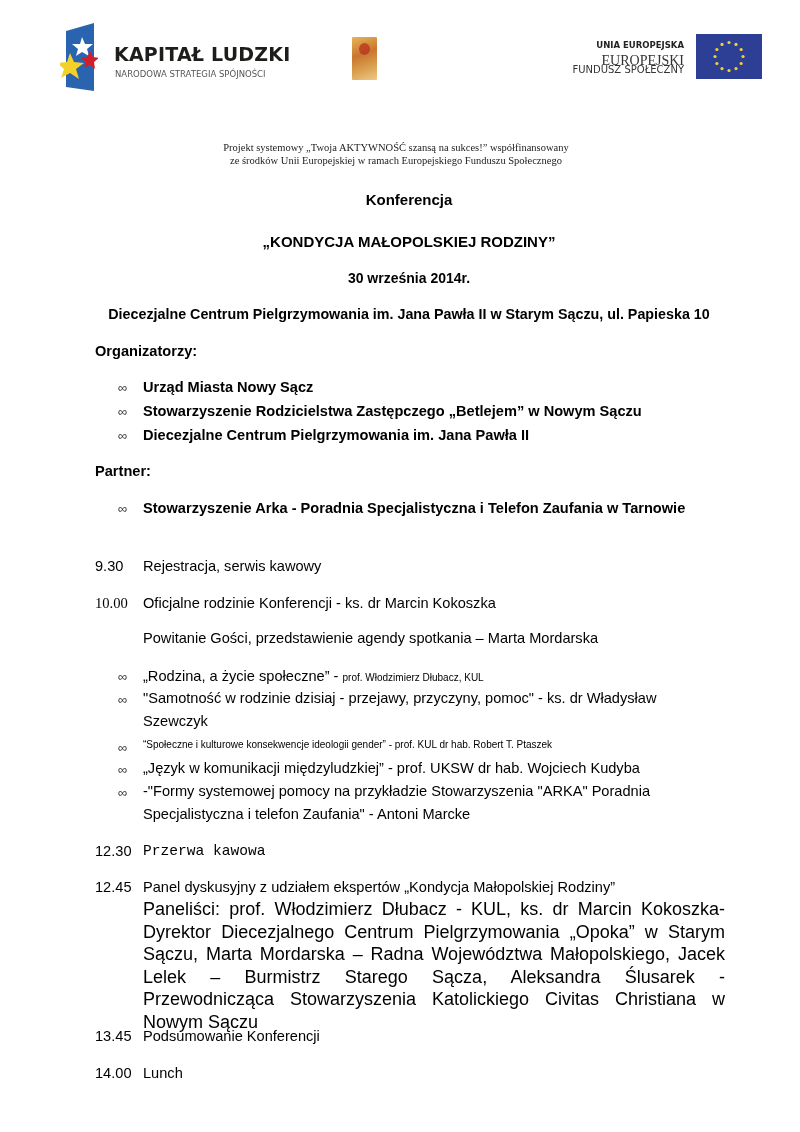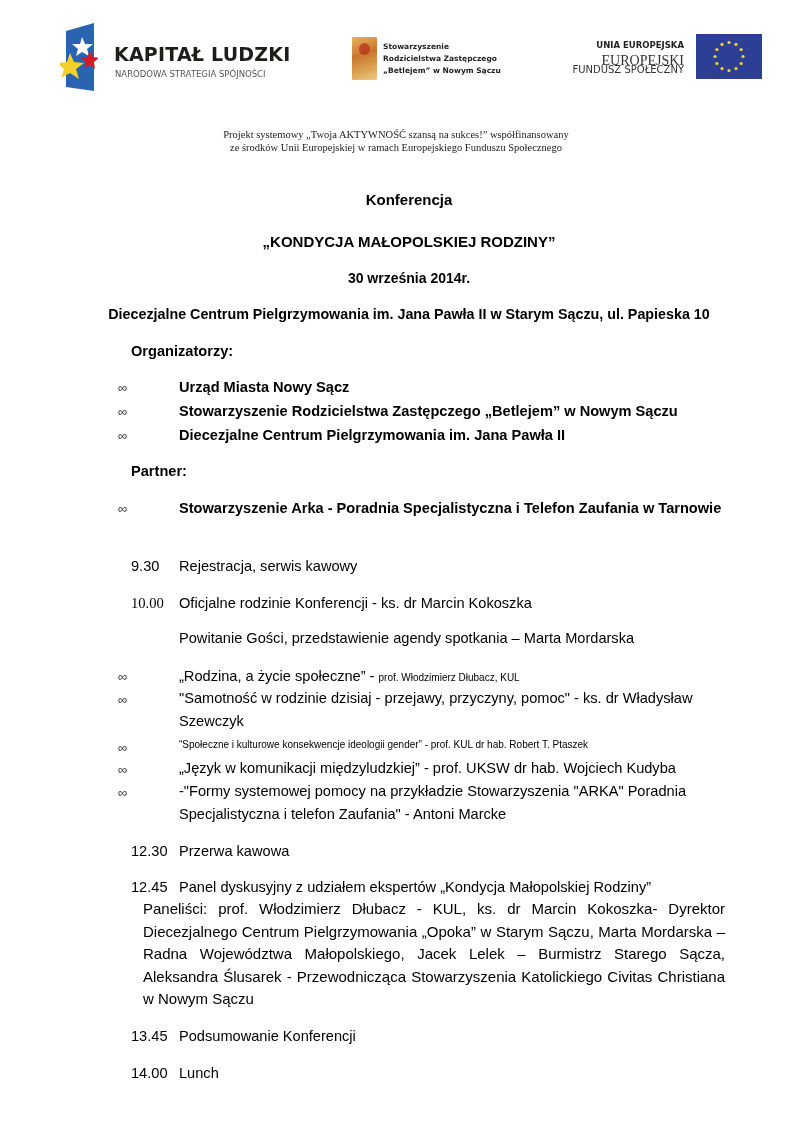--- a/index.html
+++ b/index.html
@@ -15,53 +15,48 @@
   .logo-bet .pic { position: absolute; left: 0; top: 0; width: 25px; height: 43px; background: linear-gradient(160deg, #e8b45a 0%, #c9762e 40%, #d9a050 70%, #efc986 100%); border-radius: 1px; }
   .logo-bet .pic::after { content: ""; position: absolute; left: 7px; top: 6px; width: 11px; height: 12px; border-radius: 50%; background: #b8321c; opacity: 0.75; }
   .logo-bet .lines { position: absolute; left: 31px; top: 4px; font-size: 7.5px; font-weight: bold; line-height: 12px; color: #222; white-space: nowrap; font-family: "DejaVu Sans", sans-serif; }
 
   .logo-eu { position: absolute; left: 590px; top: 34px; width: 172px; height: 48px; }
   .logo-eu .t1 { position: absolute; right: 78px; top: 6px; font-size: 8.5px; font-weight: bold; color: #222; white-space: nowrap; font-family: "DejaVu Sans", sans-serif; }
   .logo-eu .t2 { position: absolute; right: 78px; top: 19px; font-size: 14px; color: #333; white-space: nowrap; font-family: Liberation Serif, serif; }
   .logo-eu .t3 { position: absolute; right: 78px; top: 30px; font-size: 10px; color: #333; white-space: nowrap; font-family: "DejaVu Sans", sans-serif; }
   .logo-eu .flag { position: absolute; right: 0; top: 0; width: 66px; height: 45px; background: #2c3f94; }
 
-  .project { position: absolute; left: 0; width: 792px; text-align: center; top: 128px; font-family: "Liberation Serif", serif; font-size: 10.5px; line-height: 13px; color: #222; }
+  .project { position: absolute; left: 0; width: 792px; text-align: center; top: 141px; font-family: "Liberation Serif", serif; font-size: 10.5px; line-height: 13px; color: #222; }
 
   .center { position: absolute; left: 0; width: 818px; text-align: center; font-weight: bold; font-size: 15px; }
 
   .doc { font-family: "Liberation Sans", sans-serif; }
   .bold { font-weight: bold; }
-  .abs { position: absolute; white-space: nowrap; margin-left: 36px; }
+  .abs { position: absolute; white-space: nowrap; }
   .text15 { font-size: 14.6px; }
   .bullet { position: absolute; font-size: 13px; color: #333; }
   .small { font-size: 10px; }
-  .justify { position: absolute; left: 143px; width: 582px; text-align: justify; text-align-last: left; font-size: 15px; line-height: 22.5px; }
+  .justify { position: absolute; left: 143px; width: 582px; text-align: justify; text-align-last: left; font-size: 18px; line-height: 22.5px; }
 </style>
 </head>
 <body>
 
 <div class="logo-kl">
   <svg class="emblem" viewBox="0 0 38 68">
     <polygon points="6,8 34,0 34,68 6,64" fill="#2a64b0"></polygon>
     <polygon points="22,14 25,21 33,21 27,26 29,33 22,29 16,33 18,26 12,21 20,21" fill="#ffffff"></polygon>
     <polygon points="30,28 33,34 39,35 34,39 35,46 30,42 24,45 26,39 21,35 27,34" fill="#d21e28"></polygon>
     <polygon points="10,30 14,39 24,40 16,46 19,56 10,50 1,55 4,46 -3,40 7,39" fill="#f3d12a"></polygon>
   </svg>
   <div class="kl-title">KAPITAŁ LUDZKI</div>
   <div class="kl-sub">NARODOWA STRATEGIA SPÓJNOŚCI</div>
 </div>
 
 <div class="logo-bet">
   <div class="pic"></div>
-  <div class="lines">
-    <div>Stowarzyszenie</div>
-    <div>Rodzicielstwa Zastępczego</div>
-    <div>„Betlejem” w Nowym Sączu</div>
-  </div>
 </div>
 
 <div class="logo-eu">
   <div class="t1">UNIA EUROPEJSKA</div>
   <div class="t2">EUROPEJSKI</div>
   <div class="t3">FUNDUSZ SPOŁECZNY</div>
   <svg class="flag" id="eu-flag" viewBox="0 0 66 45">
       <rect x="0" y="0" width="66" height="45" fill="#2c3f94"></rect>
       <circle cx="33" cy="8.5" r="1.6" fill="#f5d230"></circle>
       <circle cx="40" cy="10.375644347017857" r="1.6" fill="#f5d230"></circle>
@@ -125,21 +120,21 @@
   <div class="abs small" style="left:143px; top:739px;">“Społeczne i kulturowe konsekwencje ideologii gender”  -  prof. KUL  dr hab. Robert T. Ptaszek</div>
 
   <span class="bullet" style="left:118px; top:762px;">∞</span>
   <div class="abs text15" style="left:143px; top:760px;">„Język w komunikacji międzyludzkiej”  - prof. UKSW dr hab. Wojciech Kudyba</div>
 
   <span class="bullet" style="left:118px; top:785px;">∞</span>
   <div class="abs text15" style="left:143px; top:783px;">-"Formy systemowej pomocy na przykładzie Stowarzyszenia "ARKA" Poradnia</div>
   <div class="abs text15" style="left:143px; top:806px;">Specjalistyczna i telefon Zaufania" - Antoni Marcke</div>
 
   <div class="abs text15" style="left:95px; top:843px;">12.30</div>
-  <div class="abs text15" style="left:143px; top:843px;">Przerwa kawowa</div>
+  <div class="abs text15" style="left:143px; top:843px;font-family:Liberation Mono, monospace;">Przerwa kawowa</div>
 
   <div class="abs text15" style="left:95px; top:879px;">12.45</div>
   <div class="abs text15" style="left:143px; top:879px;">Panel dyskusyjny z udziałem ekspertów „Kondycja Małopolskiej Rodziny”</div>
   <div class="justify" style="top:898px;">Paneliści:  prof. Włodzimierz Dłubacz - KUL,  ks. dr Marcin Kokoszka- Dyrektor Diecezjalnego Centrum Pielgrzymowania „Opoka” w Starym Sączu, Marta Mordarska – Radna Województwa Małopolskiego, Jacek Lelek – Burmistrz Starego Sącza,  Aleksandra Ślusarek - Przewodnicząca Stowarzyszenia Katolickiego Civitas Christiana w Nowym Sączu</div>
 
   <div class="abs text15" style="left:95px; top:1028px;">13.45</div>
   <div class="abs text15" style="left:143px; top:1028px;">Podsumowanie Konferencji</div>
 
   <div class="abs text15" style="left:95px; top:1065px;">14.00</div>
   <div class="abs text15" style="left:143px; top:1065px;">Lunch</div>

